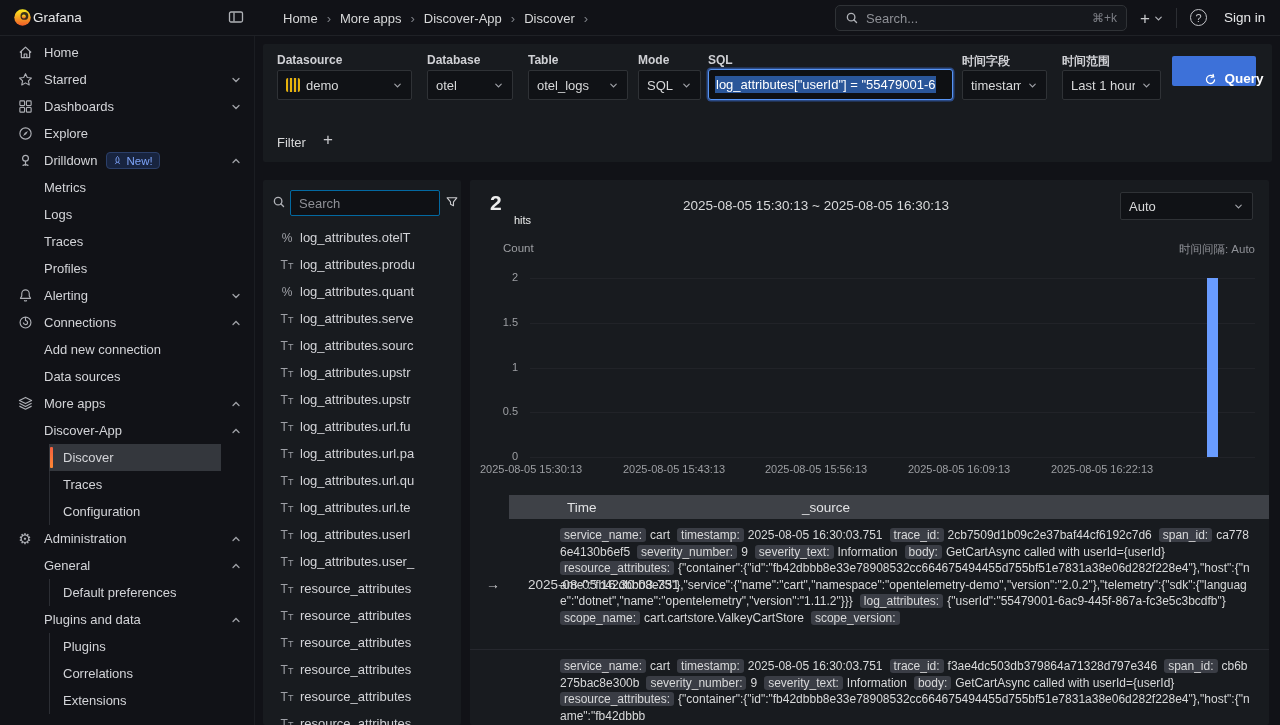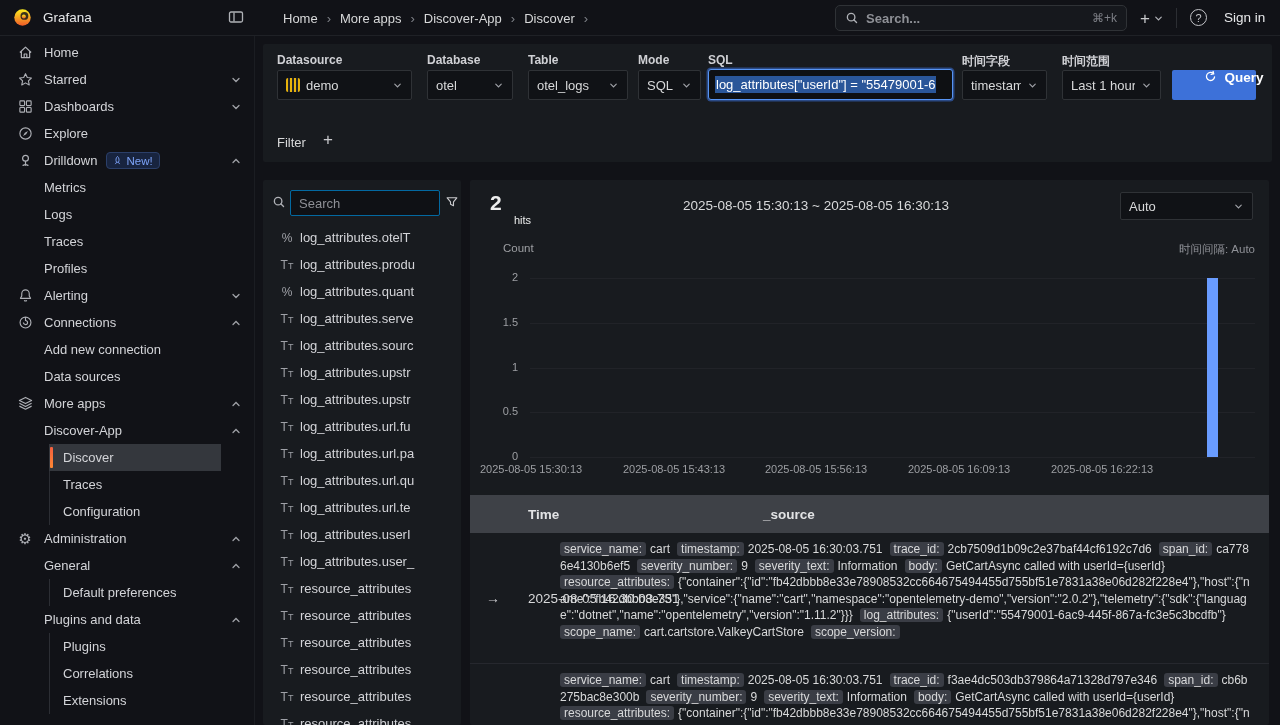--- a/index.html
+++ b/index.html
@@ -3,30 +3,30 @@
 <meta charset="utf-8">
 <style>
   * { box-sizing: border-box; margin: 0; padding: 0; }
   html,body { width:1280px; height:725px; overflow:hidden; background:#111217;
     font-family:"Liberation Sans", sans-serif; color:#d8d9da; }
   .page { position:relative; width:1280px; height:725px; }
 
   
   .navbar { position:absolute; left:0; top:0; width:1280px; height:36px;
     background:#111217; border-bottom:1px solid #1f2126; z-index:10; }
-  .brand { position:absolute; left:12px; top:7px; display:flex; align-items:center; gap:10px; }
+  .brand { position:absolute; left:12px; top:7px; display:flex; align-items:center; }
   .brand-text { font-size:13.5px; color:#e7e8ea; }
   .panel-toggle { position:absolute; left:228px; top:9px; color:#c9cacd; }
   .breadcrumb { position:absolute; left:283px; top:0; height:36px; display:flex; align-items:center; gap:9px; font-size:13px; }
   .crumb { color:#d8d9da; }
   .crumb-sep { color:#7e8087; font-size:13px; }
   .nav-search { position:absolute; left:835px; top:5px; width:292px; height:26px;
     background:#16181d; border:1px solid #2f3236; border-radius:5px;
     display:flex; align-items:center; padding:0 9px; gap:7px; }
-  .nav-search .ph { flex:1; color:#8e9096; font-size:13px;font-weight:bold; }
+  .nav-search .ph { flex:1; color:#8e9096; font-size:13px; }
   .nav-search .kbd { color:#7d7f86; font-size:12px; }
   .nav-plus { position:absolute; left:1140px; top:5px; height:26px; display:flex; align-items:center; gap:3px; color:#c9cacd; }
   .nav-plus .plus { font-size:17px; line-height:1; }
   .nav-divider { position:absolute; left:1176px; top:8px; width:1px; height:20px; background:#2c2e33; }
   .nav-help { position:absolute; left:1190px; top:9px; width:17px; height:17px; border:1.4px solid #c3c4c8;
     border-radius:50%; font-size:11px; display:flex; align-items:center; justify-content:center; color:#c3c4c8; }
   .nav-signin { position:absolute; left:1224px; top:10px; font-size:13.5px; color:#e7e8ea; }
   .icon { display:inline-flex; align-items:center; justify-content:center; color:#b0b2b7; }
 
   
@@ -49,22 +49,22 @@
   .qlabel { position:absolute; top:9px; font-size:12px; color:#cfd0d4; font-weight:bold; }
   .qlabel.cn { font-weight:bold; }
   .select { position:absolute; top:26px; height:30px; background:#101216; border:1px solid #2f3236;
     border-radius:2px; display:flex; align-items:center; padding:0 8px; font-size:13px; color:#d8d9da; gap:6px; }
   .select .val { flex:1; white-space:nowrap; overflow:hidden; }
   .select .schev { color:#9fa1a7; display:flex; }
   .sqlbox { position:absolute; top:25px; height:31px; background:#0e1013; border:1px solid #5794F2;
     box-shadow:0 0 0 1.5px rgba(61,113,217,.55); border-radius:3px; display:flex; align-items:center; padding:0 6px;
     font-size:13px; overflow:hidden; white-space:nowrap; }
   .sqlbox .seltext { background:#2a5699; color:#ffffff; padding:1px 1px; white-space:nowrap; }
-  .query-btn { position:absolute; top:26px; left:909px; width:84px; height:30px; background:#3D71D9; border:none;
-    border-radius:2px; color:#fff; font-size:13.5px; font-weight:bold; display:flex; align-items:flex-start;
+  .query-btn { position:absolute; top:12px; left:909px; width:84px; height:30px; background:#3D71D9; border:none;
+    border-radius:2px; color:#fff; font-size:13.5px; font-weight:bold; display:flex; align-items:flex-end;
     justify-content:center; gap:7px; cursor:pointer; font-family:"Liberation Sans", sans-serif;padding-left:40px; }
   .filter-label { position:absolute; left:14px; top:91px; font-size:13px; color:#d8d9da; }
   .filter-add { position:absolute; left:60px; top:86px; font-size:17px; color:#c9cacd; cursor:pointer; }
 
   
   .fields-panel { position:absolute; left:263px; top:180px; width:198px; bottom:0; background:#181b1f;
     border-radius:2px; overflow:hidden; }
   .fp-search-ico { position:absolute; left:9px; top:15px; color:#b0b2b7; }
   .fp-input { position:absolute; left:27px; top:10px; width:150px; height:26px; background:#0f1115;
     border:1px solid #0369a1; border-radius:2px; color:#d8d9da; font-size:13px; padding:0 8px;
@@ -88,21 +88,21 @@
   .count-label { position:absolute; left:33px; top:62px; font-size:11.5px; color:#9d9fa3; }
   .interval-caption { position:absolute; right:14px; top:62px; font-size:11.5px; color:#8e9096;padding-left:8px; }
   .plot { position:absolute; left:0; top:90px; right:14px; height:200px; }
   .gridline { position:absolute; left:60px; right:0; height:1px; background:#212328; }
   .ytick { position:absolute; left:8px; width:40px; text-align:right; font-size:11px; color:#9d9fa3; }
   .bar { position:absolute; left:737px; width:11px; background:#699CFF; }
   .xtick { position:absolute; top:193px; font-size:11px; color:#9d9fa3; white-space:nowrap; }
 
   
   .rtable { position:absolute; left:0; right:0; top:315px; }
-  .thead { height:38px; background:#3e4147; display:flex; align-items:center; font-size:13.5px; font-weight:bold; color:#e2e3e5; }
+  .thead { height:24px; background:#3e4147; display:flex; align-items:center; font-size:13.5px; font-weight:normal; color:#e2e3e5;margin-left:39px; }
   .th-time { padding-left:58px; width:293px; flex:0 0 293px; }
   .th-source { flex:1; }
   .trow { position:relative; height:131px; border-bottom:1px solid #26282e; overflow:hidden; cursor:pointer; }
   .row-arrow { position:absolute; left:16px; top:50%; transform:translateY(-50%); font-size:14px; color:#c9cacd; }
   .row-time { position:absolute; left:58px; top:50%; transform:translateY(-50%); font-size:13.5px; color:#d8d9da; white-space:nowrap; }
   .src { position:absolute; left:90px; top:8px; width:690px; font-size:12px; line-height:16.5px; color:#d8d9da; word-break:break-all; }
   .pill { background:#3a3d45; border-radius:3px; padding:0 4px; margin-right:4px; white-space:nowrap; }
   .sval { margin-right:7px; }
 </style>
 </head>

